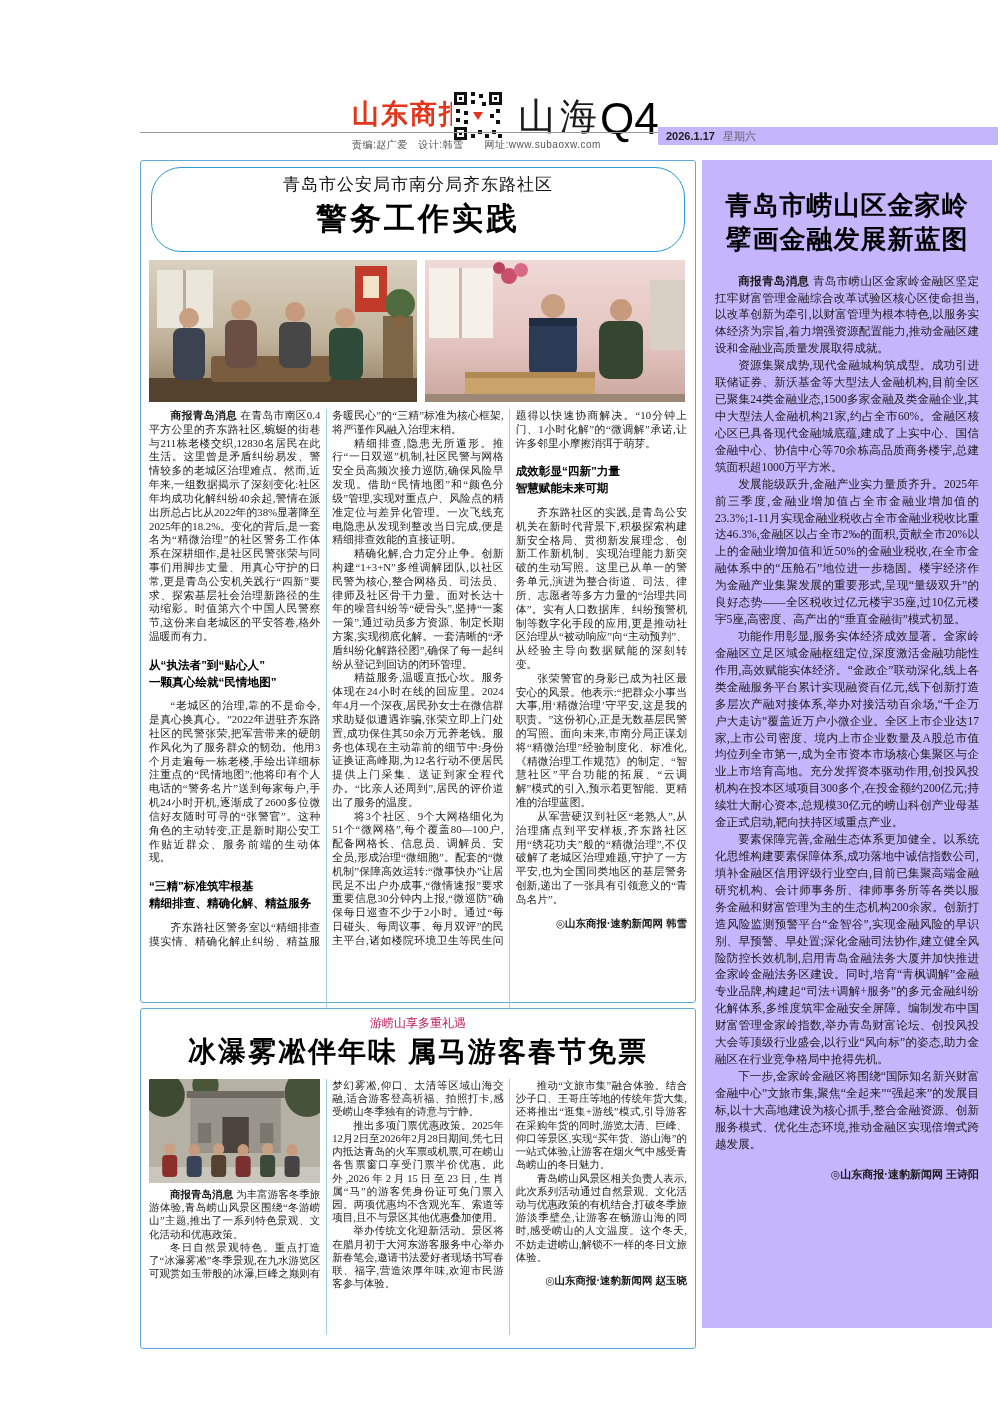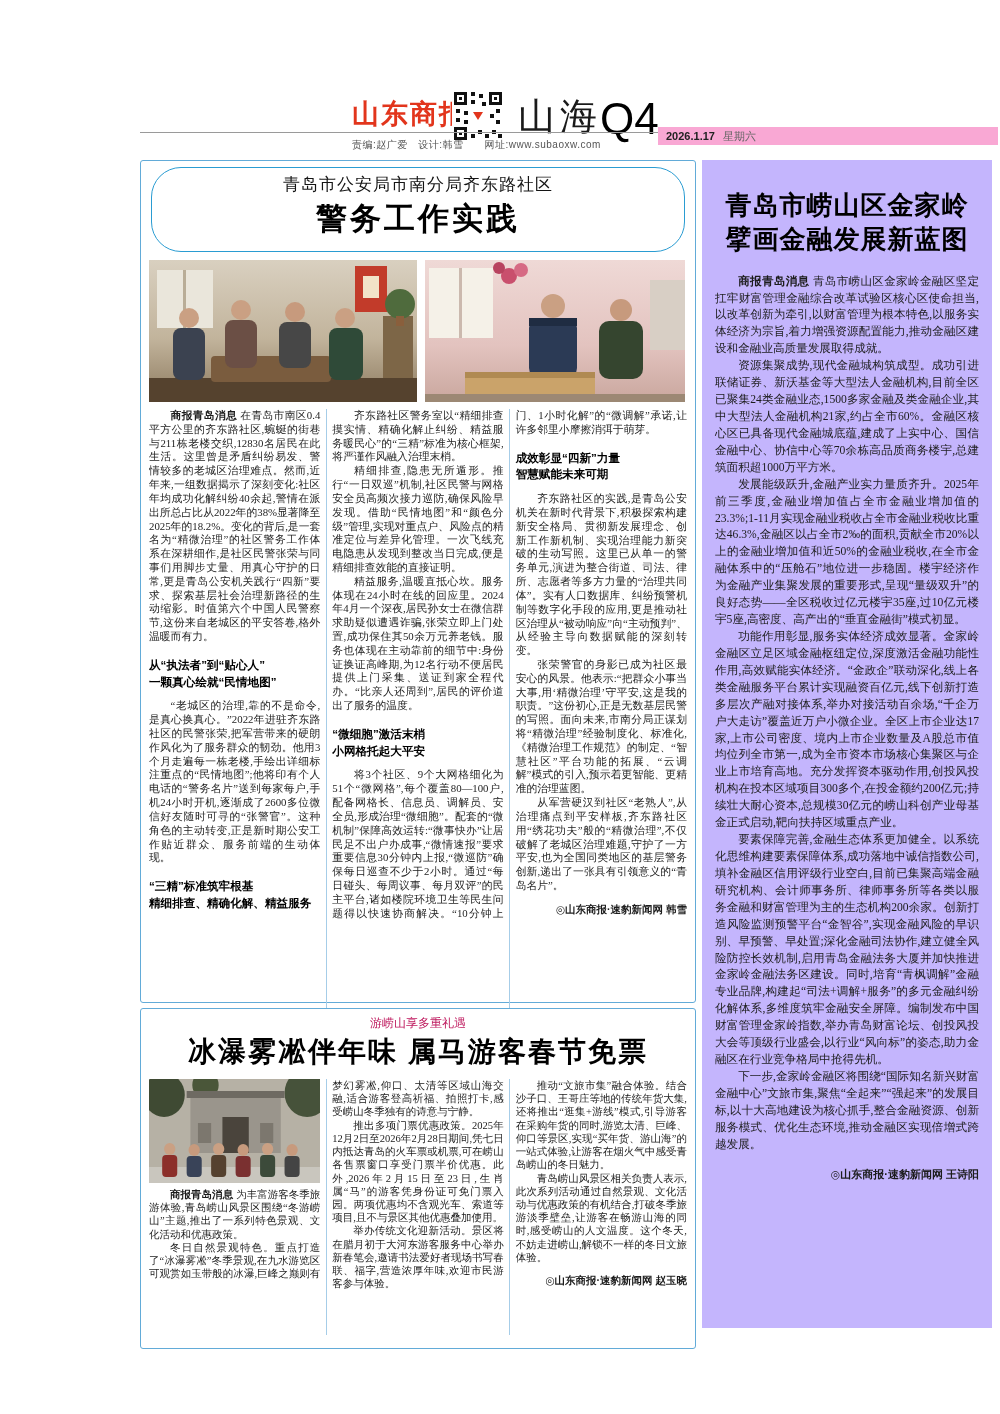--- a/index.html
+++ b/index.html
@@ -6,21 +6,21 @@
   .page{position:relative;width:1000px;height:1414px;background:#fff;overflow:hidden;
         font-family:"Liberation Sans","DejaVu Sans",sans-serif;color:#111;}
   
   .hdr{position:absolute;top:0;left:0;width:1000px;height:160px;}
   .masthead{position:absolute;left:352px;top:96px;font-size:27px;font-weight:bold;
             color:#e2351c;letter-spacing:2px;}
   .qr{position:absolute;left:452px;top:90px;}
   .section-name{position:absolute;left:518px;top:92px;font-size:37px;font-weight:400;
                 letter-spacing:5px;color:#1a1a1a;}
   .page-no{position:absolute;left:600px;top:94px;font-size:44px;font-weight:500;color:#000;}
-  .date-strip{position:absolute;left:658px;top:127px;width:340px;height:18px;background:#f9a8d4;
+  .date-strip{position:absolute;left:658px;top:127px;width:340px;height:18px;background:#c4b5fd;
               font-size:11px;line-height:18px;padding-left:8px;box-sizing:border-box;}
   .date-strip b{color:#222;}
   .date-strip span{color:#666;margin-left:5px;}
   .hdr-rule{position:absolute;left:140px;top:132px;width:518px;height:1px;background:#9a9a9a;}
   .credits{position:absolute;left:352px;top:138px;font-size:10px;color:#555;letter-spacing:.5px;}
   
   .content{position:absolute;top:160px;left:140px;width:852px;display:flex;gap:6px;}
   .left-col{width:556px;flex:none;}
   
   .abox{border:1px solid #62abd8;border-radius:3px;background:#fff;box-sizing:border-box;}
@@ -173,23 +173,22 @@
         </div>
         <div class="body3">
             <p class="para"><b class="lead">商报青岛消息 </b>在青岛市南区0.4平方公里的齐东路社区,蜿蜒的街巷与211栋老楼交织,12830名居民在此生活。这里曾是矛盾纠纷易发、警情较多的老城区治理难点。然而,近年来,一组数据揭示了深刻变化:社区年均成功化解纠纷40余起,警情在派出所总占比从2022年的38%显著降至2025年的18.2%。变化的背后,是一套名为“精微治理”的社区警务工作体系在深耕细作,是社区民警张荣与同事们用脚步丈量、用真心守护的日常,更是青岛公安机关践行“四新”要求、探索基层社会治理新路径的生动缩影。时值第六个中国人民警察节,这份来自老城区的平安答卷,格外温暖而有力。</p>
             <h4 class="subhead">从“执法者”到“贴心人”
 一颗真心绘就“民情地图”</h4>
             <p class="para">“老城区的治理,靠的不是命令,是真心换真心。”2022年进驻齐东路社区的民警张荣,把军营带来的硬朗作风化为了服务群众的韧劲。他用3个月走遍每一栋老楼,手绘出详细标注重点的“民情地图”;他将印有个人电话的“警务名片”送到每家每户,手机24小时开机,逐渐成了2600多位微信好友随时可寻的“张警官”。这种角色的主动转变,正是新时期公安工作贴近群众、服务前端的生动体现。</p>
             <h4 class="subhead">“三精”标准筑牢根基
 精细排查、精确化解、精益服务</h4>
             <p class="para">齐东路社区警务室以“精细排查摸实情、精确化解止纠纷、精益服务暖民心”的“三精”标准为核心框架,将严谨作风融入治理末梢。</p>
             <p class="para">精细排查,隐患无所遁形。推行“一日双巡”机制,社区民警与网格安全员高频次接力巡防,确保风险早发现。借助“民情地图”和“颜色分级”管理,实现对重点户、风险点的精准定位与差异化管理。一次飞线充电隐患从发现到整改当日完成,便是精细排查效能的直接证明。</p>
+            <p class="para">精确化解,合力定分止争。创新构建“1+3+N”多维调解团队,以社区民警为核心,整合网格员、司法员、律师及社区骨干力量。面对长达十年的噪音纠纷等“硬骨头”,坚持“一案一策”,通过动员多方资源、制定长期方案,实现彻底化解。一套清晰的“矛盾纠纷化解路径图”,确保了每一起纠纷从登记到回访的闭环管理。</p>
             <p class="para">精益服务,温暖直抵心坎。服务体现在24小时在线的回应里。2024年4月一个深夜,居民孙女士在微信群求助疑似遭遇诈骗,张荣立即上门处置,成功保住其50余万元养老钱。服务也体现在主动靠前的细节中:身份证换证高峰期,为12名行动不便居民提供上门采集、送证到家全程代办。“比亲人还周到”,居民的评价道出了服务的温度。</p>
-            <h4 class="subhead">“微细胞”激活末梢
-小网格托起大平安</h4>
             <p class="para">将3个社区、9个大网格细化为51个“微网格”,每个覆盖80—100户,配备网格长、信息员、调解员、安全员,形成治理“微细胞”。配套的“微机制”保障高效运转:“微事快办”让居民足不出户办成事,“微情速报”要求重要信息30分钟内上报,“微巡防”确保每日巡查不少于2小时。通过“每日碰头、每周议事、每月双评”的民主平台,诸如楼院环境卫生等民生问题得以快速协商解决。“10分钟上门、1小时化解”的“微调解”承诺,让许多邻里小摩擦消弭于萌芽。</p>
             <h4 class="subhead">成效彰显“四新”力量
 智慧赋能未来可期</h4>
             <p class="para">齐东路社区的实践,是青岛公安机关在新时代背景下,积极探索构建新安全格局、贯彻新发展理念、创新工作新机制、实现治理能力新突破的生动写照。这里已从单一的警务单元,演进为整合街道、司法、律所、志愿者等多方力量的“治理共同体”。实有人口数据库、纠纷预警机制等数字化手段的应用,更是推动社区治理从“被动响应”向“主动预判”、从经验主导向数据赋能的深刻转变。</p>
             <p class="para">张荣警官的身影已成为社区最安心的风景。他表示:“把群众小事当大事,用‘精微治理’守平安,这是我的职责。”这份初心,正是无数基层民警的写照。面向未来,市南分局正谋划将“精微治理”经验制度化、标准化,《精微治理工作规范》的制定、“智慧社区”平台功能的拓展、“云调解”模式的引入,预示着更智能、更精准的治理蓝图。</p>
             <p class="para">从军营硬汉到社区“老熟人”,从治理痛点到平安样板,齐东路社区用“绣花功夫”般的“精微治理”,不仅破解了老城区治理难题,守护了一方平安,也为全国同类地区的基层警务创新,递出了一张具有引领意义的“青岛名片”。</p>
             <p class="byline">◎山东商报·速豹新闻网 韩雪</p>
           </div>
       </section>
 

